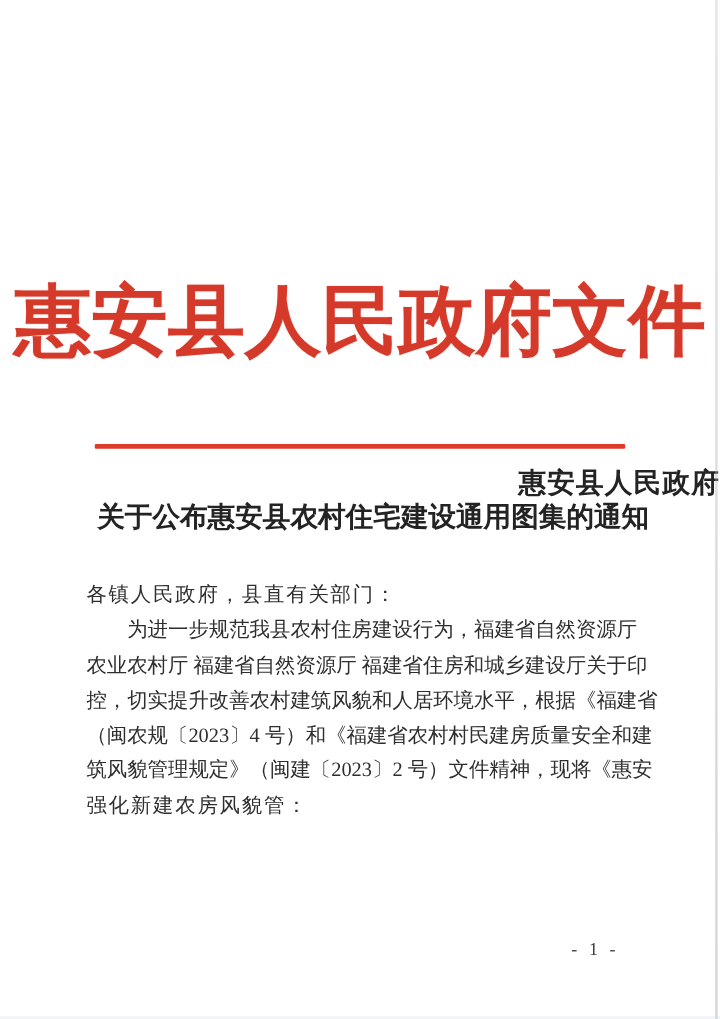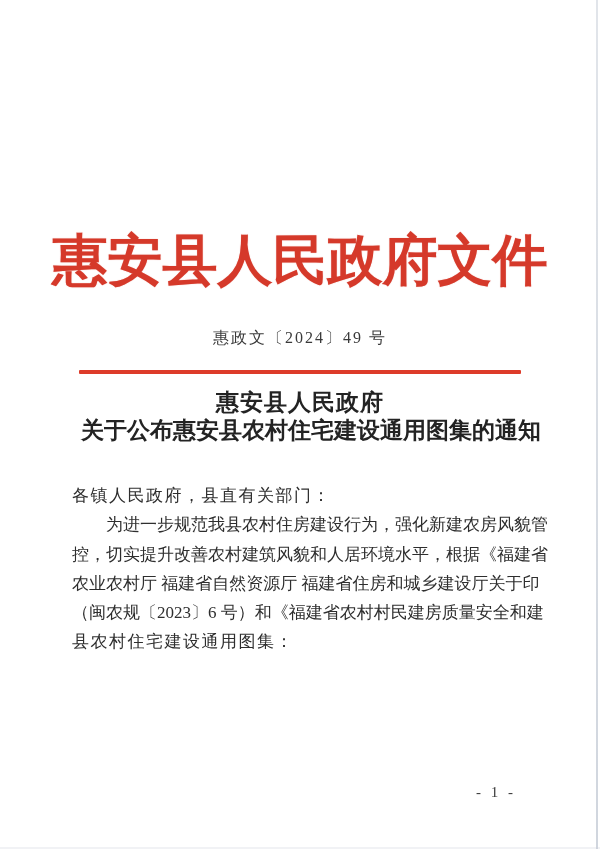--- a/index.html
+++ b/index.html
@@ -29,21 +29,21 @@
     bottom: 0; left: 0;
     width: 100%; height: 2px;
     background: rgba(200,205,215,0.25);
   }
 
   .header-title {
     position: absolute;
     top: 224px; left: 0;
     width: 100%;
     text-align: center;
-    font-size: 55px;
+    font-size: 64px;
     font-weight: bold;
     color: #d5392a;
     letter-spacing: 0px;
     font-family: "Liberation Serif", "DejaVu Serif", serif;
     text-shadow: 0 0 1px rgba(213,57,42,0.45);
     white-space: nowrap;
   }
   .doc-number {
     position: absolute;
     top: 328px; left: 0;
@@ -58,21 +58,21 @@
     position: absolute;
     top: 370px; left: 79px;
     width: 442px; height: 4px;
     background: #dd3b2a;
     border-radius: 1px;
   }
   .doc-title-1 {
     position: absolute;
     top: 387px; left: 0;
     width: 100%;
-    text-align: center;
+    text-align: right;
     font-size: 23px;
     font-weight: bold;
     color: #232323;
     letter-spacing: 1px;
     white-space: nowrap;
   }
   .doc-title-2 {
     position: absolute;
     top: 415px; left: 0;
     width: 100%;
@@ -115,35 +115,35 @@
     white-space: nowrap;
   }
 </style>
 </head>
 <body>
 
 <div class="page">
 
   <div class="header-title">惠安县人民政府文件</div>
 
-  <div class="doc-number">惠政文〔2024〕49 号</div>
 
   <div class="red-line"></div>
 
   <div class="doc-title-1">惠安县人民政府</div>
 
   <div class="doc-title-2">关于公布惠安县农村住宅建设通用图集的通知</div>
 
   <div class="body-text">
     <div class="line-natural">各镇人民政府，县直有关部门：</div>
-    <div class="line">　　为进一步规范我县农村住房建设行为，强化新建农房风貌管</div>
+    <div class="line">　　为进一步规范我县农村住房建设行为，福建省自然资源厅</div>
+    <div class="line">农业农村厅 福建省自然资源厅 福建省住房和城乡建设厅关于印</div>
     <div class="line">控，切实提升改善农村建筑风貌和人居环境水平，根据《福建省</div>
-    <div class="line">农业农村厅 福建省自然资源厅 福建省住房和城乡建设厅关于印</div>
-    <div class="line">（闽农规〔2023〕6 号）和《福建省农村村民建房质量安全和建</div>
-    <div class="line-natural">县农村住宅建设通用图集：</div>
+    <div class="line">（闽农规〔2023〕4 号）和《福建省农村村民建房质量安全和建</div>
+    <div class="line">筑风貌管理规定》（闽建〔2023〕2 号）文件精神，现将《惠安</div>
+    <div class="line-natural">强化新建农房风貌管：</div>
   </div>
 
   <div class="page-number">- 1 -</div>
 
   <div class="scan-edge-right"></div>
   <div class="scan-edge-bottom"></div>
 
 </div>
 
 </body></html>

